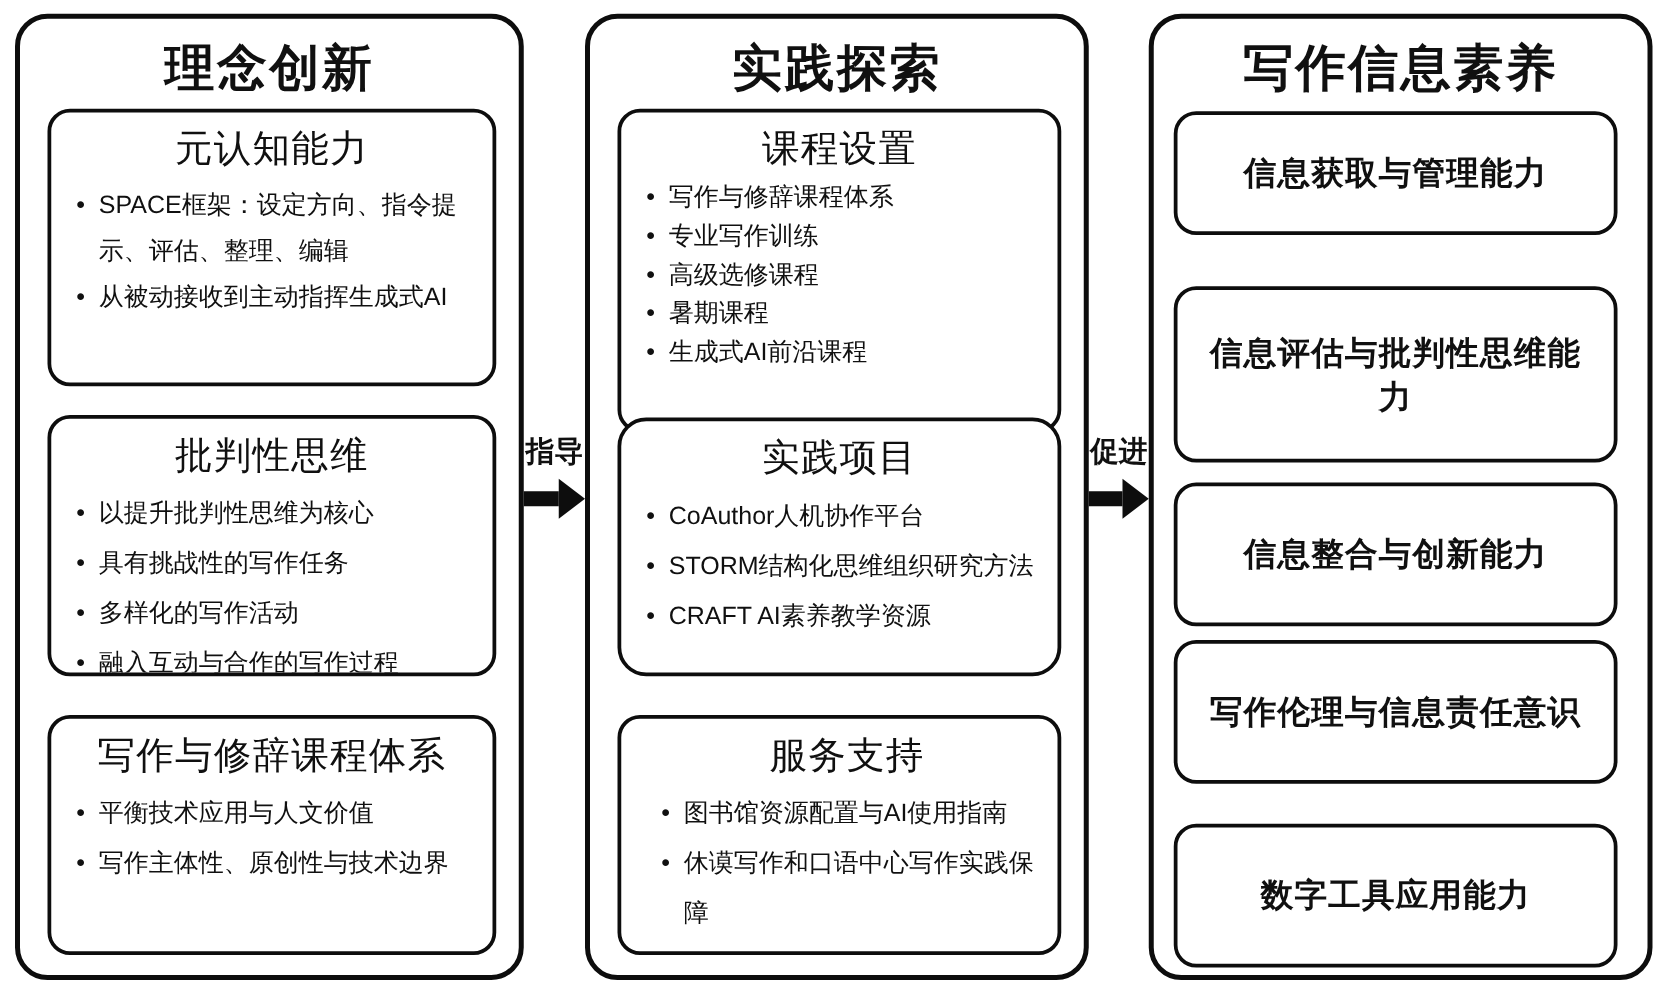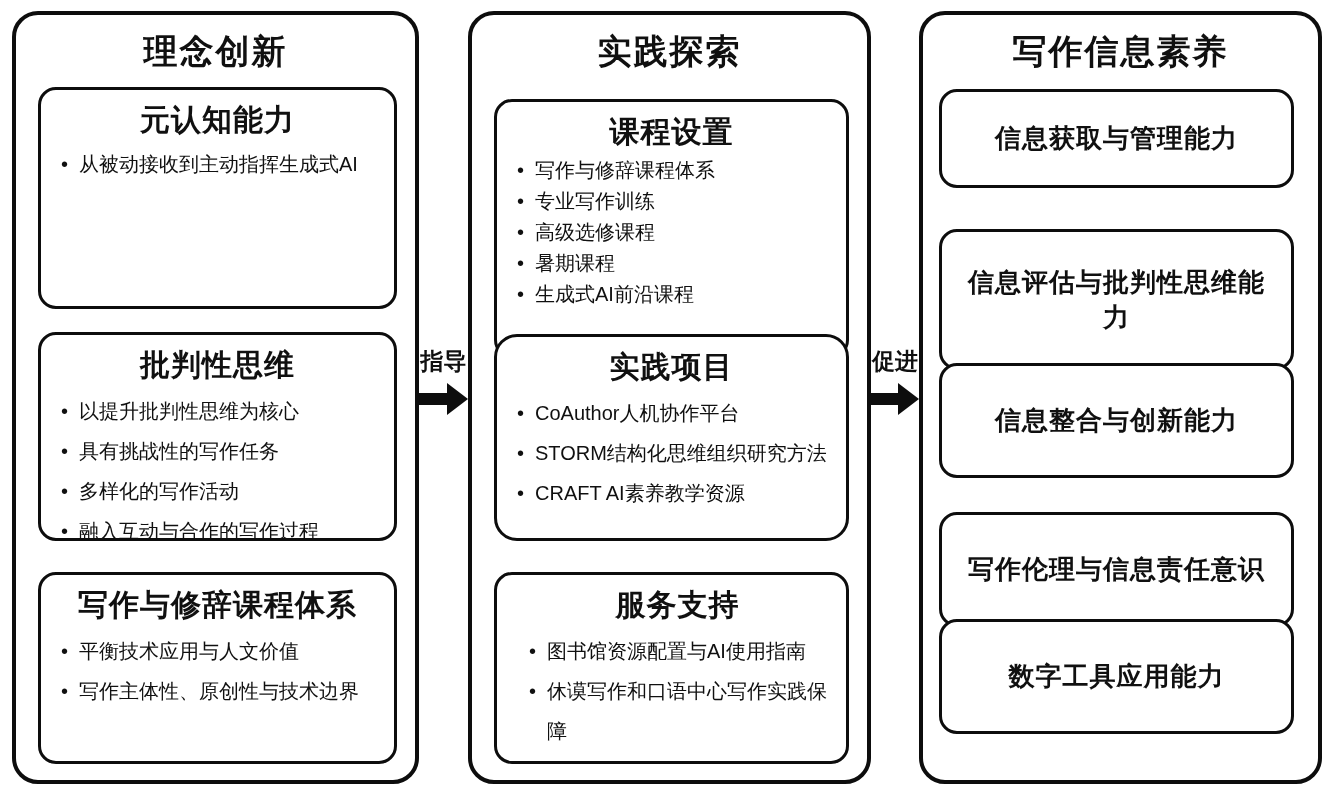--- a/index.html
+++ b/index.html
@@ -18,39 +18,39 @@
     background:#ffffff;
     border:4px solid #0d0d0d;
     border-radius:26px;
   }
   .col-1 { left:12px;  width:407px; }
   .col-2 { left:468px; width:403px; }
   .col-3 { left:919px; width:403px; }
   .col-title {
     margin-top:18px;
     text-align:center;
-    font-size:34px;
+    font-size:40px;
     font-weight:bold;
     letter-spacing:2px;
     line-height:1.1;
   }
   .inner {
     position:absolute;
     left:22px; right:18px;
     background:#ffffff;
     border:3px solid #0d0d0d;
     border-radius:18px;
     overflow:hidden;
   }
   .col-3 .inner { left:16px; right:24px; }
   .inner-title {
     margin:13px 8px 2px;
     text-align:center;
     font-size:30px;
-    font-weight:bold;
+    font-weight:normal;
     letter-spacing:1px;
     line-height:1.15;
   }
   ul.bullets {
     list-style:none;
     margin-top:8px;
     padding:0 6px 0 18px;
     font-size:20px;
     line-height:40px;
   }
@@ -107,20 +107,21 @@
 <body>
 
 <div class="page">
 
   <section class="col col-1">
     <h2 class="col-title">理念创新</h2>
 
     <div class="inner" style="top:72px; height:222px;">
       <h3 class="inner-title">元认知能力</h3>
       <ul class="bullets bullets-wrapping">
+        <li>SPACE框架：设定方向、指令提示、评估、整理、编辑</li>
         <li>从被动接收到主动指挥生成式AI</li>
       </ul>
     </div>
 
     <div class="inner" style="top:317px; height:209px;">
       <h3 class="inner-title">批判性思维</h3>
       <ul class="bullets">
         <li>以提升批判性思维为核心</li>
         <li>具有挑战性的写作任务</li>
         <li>多样化的写作活动</li>
@@ -141,21 +142,21 @@
     <div class="arrow-label">指导</div>
     <div class="arrow">
       <div class="arrow-shaft"></div>
       <div class="arrow-head"></div>
     </div>
   </div>
 
   <section class="col col-2">
     <h2 class="col-title">实践探索</h2>
 
-    <div class="inner" style="top:84px; height:259px;">
+    <div class="inner" style="top:72px; height:259px;">
       <h3 class="inner-title">课程设置</h3>
       <ul class="bullets bullets-tight">
         <li>写作与修辞课程体系</li>
         <li>专业写作训练</li>
         <li>高级选修课程</li>
         <li>暑期课程</li>
         <li>生成式AI前沿课程</li>
       </ul>
     </div>
 
@@ -187,24 +188,24 @@
 
   <section class="col col-3">
     <h2 class="col-title">写作信息素养</h2>
 
     <div class="inner cap-box" style="top:74px; height:99px;">
       <span>信息获取与管理能力</span>
     </div>
     <div class="inner cap-box" style="top:214px; height:141px;">
       <span>信息评估与批判性思维能力</span>
     </div>
-    <div class="inner cap-box" style="top:348px; height:115px;">
+    <div class="inner cap-box" style="top:371px; height:115px;">
       <span>信息整合与创新能力</span>
     </div>
     <div class="inner cap-box" style="top:497px; height:115px;">
       <span>写作伦理与信息责任意识</span>
     </div>
-    <div class="inner cap-box" style="top:604px; height:115px;">
+    <div class="inner cap-box" style="top:644px; height:115px;">
       <span>数字工具应用能力</span>
     </div>
   </section>
 
 </div>
 
 </body></html>

